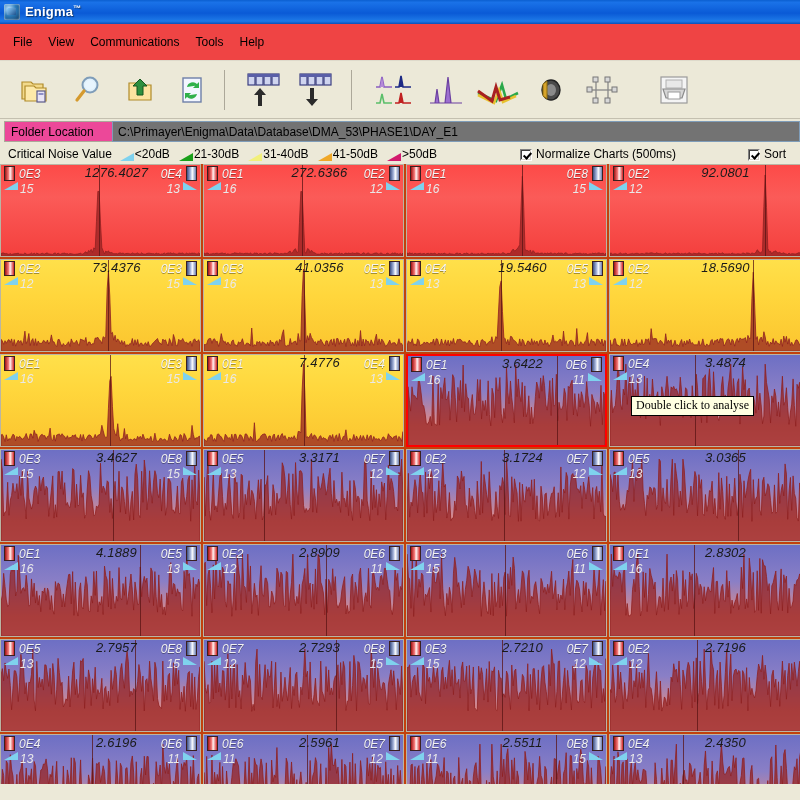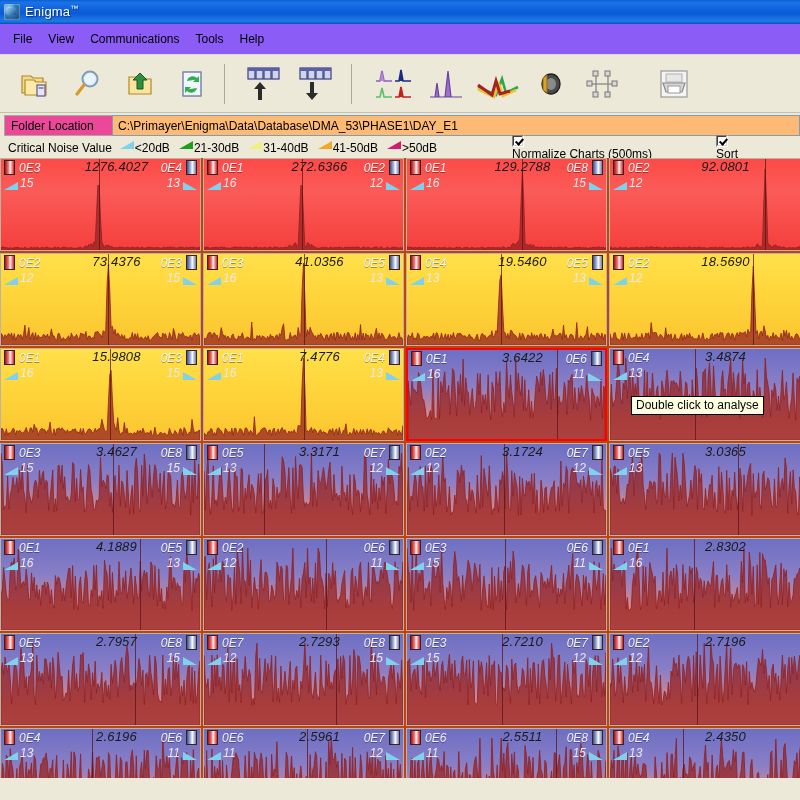--- a/index.html
+++ b/index.html
@@ -25,30 +25,30 @@
     background: radial-gradient(circle at 30% 30%, #bfe3ff 0%, #2a7ab9 45%, #123a62 100%);
     box-shadow: inset 0 0 2px #fff;
     position: relative;
   }
   #titlebar .tb-icon::after{
     content:""; position:absolute; left:3px; top:4px; width:9px; height:7px;
     background: linear-gradient(135deg,#8fd0ff,#1c4f8b);
     border-radius:1px;
   }
   #titlebar .tb-title {
-    color: #fff; font-size: 13px; font-weight: normal;
+    color: #fff; font-size: 13px; font-weight: bold;
     text-shadow: 1px 1px 1px rgba(0,0,0,.5);
     letter-spacing: .2px;
   }
   #titlebar .tm { font-size: 8px; vertical-align: super; }
 
   
   #menubar {
-    height: 31px;
-    background: #8b5cf6;
+    height: 37px;
+    background: #ef4444;
     display: flex; align-items: center;
     padding-left: 5px;
     border-bottom: 1px solid #dedacb;
   }
   #menubar .mi {
     font-size: 12px; color: #000;
     padding: 2px 8px 3px 8px;
     cursor: default;
   }
 
@@ -85,44 +85,43 @@
     padding-left: 6px;
     background: #ec4899;
     border: 1px solid #aca899;
     border-right: none;
   }
   #locvalue {
     flex: 1;
     font-size: 12px;
     display: flex; align-items: center;
     padding-left: 5px;
-    background: #fdba74;
+    background: #737373;
     border: 1px solid #7f9db9;
     color: #000;
   }
 
   
   #optbar {
     height: 21px;
     background: #ece9d8;
     display: flex; align-items: center;
     padding-left: 8px;
     font-size: 12px;
     gap: 0px;
   }
   #optbar .cnv-label { margin-right: 8px; }
   .legend-item {
-    display: flex; align-items: flex-start;
+    display: flex; align-items: flex-end;
     margin-right: 9px;
   }
   .legend-item .tri { margin-right: 1px; }
   .chk {
-    display: flex; align-items: flex-start;
-    margin-left: 4px;
-    flex-direction: column;
+    display: flex; align-items: flex-end;
+    margin-left: 12px;
   }
   .chkbox {
     width: 12px; height: 12px;
     background: #fff;
     border: 1px solid #808080;
     border-right-color: #fff; border-bottom-color: #fff;
     box-shadow: inset -1px -1px 0 #d4d0c8, inset 1px 1px 0 #404040;
     margin-right: 4px;
     position: relative;
   }
@@ -188,21 +187,21 @@
     border: 1px solid #3a2020;
     margin-right: 4px;
   }
   .lbl-right .sensor { margin-right: 0; margin-left: 4px; }
   .sensor.red  { background: linear-gradient(to right,#a31212,#ff8a8a 45%,#ffffff 55%,#d22020); }
   .sensor.blue { background: linear-gradient(to right,#3b4e83,#b9c6e8 45%,#ffffff 58%,#6a7db0); }
 
   .sub {
     position: absolute; top: 17px;
     font-size: 12px; color: #e9e9e9;
-    display: flex; align-items: flex-end;
+    display: flex; align-items: flex-start;
   }
   .sub-left { left: 3px; }
   .sub-right { right: 3px; flex-direction: row-reverse; }
   .tri {
     width: 0; height: 0;
     border-style: solid;
     border-width: 0 0 8px 14px;
     border-color: transparent transparent #7fd2ee transparent;
     margin-right: 2px;
     position: relative;
@@ -225,20 +224,21 @@
   #tooltip {
     position: absolute;
     left: 631px; top: 396px;
     background: #ffffe1;
     border: 1px solid #000;
     font-size: 12px;
     padding: 1px 4px 2px 4px;
     color: #000;
     white-space: nowrap;
     z-index: 50;
+    font-family: Liberation Serif, serif;
   }
 </style>
 </head>
 <body>
 
 <div id="titlebar">
   <div class="tb-icon"></div>
   <div class="tb-title">
     <span>Enigma</span><span class="tm">™</span>
   </div>
@@ -494,21 +494,20 @@
             <span>0E8</span>
           </div>
           <div class="sub sub-left">
             <span class="tri"></span>
             <span>16</span>
           </div>
           <div class="sub sub-right">
             <span class="tri"></span>
             <span>15</span>
           </div>
-          <div class="cval">129.2788</div>
         </div>
       </div>
       <div class="cell red">
         <div class="bg"></div>
         <svg class="trace" viewBox="0 0 203 93" preserveAspectRatio="none">
           <path d="M0,93 L0.0,90.0 L1.4,90.0 L2.7,91.1 L4.1,90.7 L5.4,90.5 L6.8,90.9 L8.1,91.2 L9.5,90.2 L10.8,89.7 L12.2,91.0 L13.5,90.6 L14.9,90.6 L16.2,89.8 L17.6,91.2 L18.9,91.1 L20.3,90.8 L21.7,90.5 L23.0,90.2 L24.4,90.9 L25.7,90.3 L27.1,90.1 L28.4,90.2 L29.8,90.9 L31.1,90.6 L32.5,90.3 L33.8,90.6 L35.2,90.8 L36.5,89.8 L37.9,89.8 L39.2,90.2 L40.6,89.9 L42.0,89.6 L43.3,89.7 L44.7,90.3 L46.0,90.6 L47.4,89.6 L48.7,90.1 L50.1,90.6 L51.4,90.2 L52.8,90.8 L54.1,91.0 L55.5,90.4 L56.8,89.6 L58.2,91.0 L59.5,90.6 L60.9,90.1 L62.3,90.9 L63.6,90.5 L65.0,90.0 L66.3,90.6 L67.7,90.4 L69.0,89.9 L70.4,90.0 L71.7,90.9 L73.1,90.2 L74.4,90.8 L75.8,90.5 L77.1,90.1 L78.5,91.0 L79.8,90.0 L81.2,89.6 L82.6,90.5 L83.9,90.8 L85.3,90.0 L86.6,90.3 L88.0,90.5 L89.3,90.4 L90.7,89.6 L92.0,90.2 L93.4,90.6 L94.7,90.6 L96.1,90.3 L97.4,90.6 L98.8,91.1 L100.1,91.2 L101.5,90.1 L102.9,90.5 L104.2,90.1 L105.6,90.6 L106.9,90.2 L108.3,89.9 L109.6,91.0 L111.0,89.7 L112.3,90.6 L113.7,90.2 L115.0,89.6 L116.4,90.9 L117.7,90.7 L119.1,90.7 L120.4,90.8 L121.8,90.6 L123.2,91.0 L124.5,89.7 L125.9,90.6 L127.2,90.7 L128.6,91.0 L129.9,90.6 L131.3,90.6 L132.6,90.9 L134.0,91.0 L135.3,89.7 L136.7,90.1 L138.0,90.9 L139.4,89.7 L140.7,89.9 L142.1,90.1 L143.5,90.9 L144.8,89.7 L146.2,90.2 L147.5,90.3 L148.9,89.1 L150.2,86.5 L151.6,87.8 L152.9,90.1 L154.3,88.9 L155.6,88.0 L157.0,42.3 L158.3,10.2 L159.7,43.3 L161.0,85.3 L162.4,88.2 L163.8,88.1 L165.1,90.8 L166.5,88.6 L167.8,88.2 L169.2,87.6 L170.5,89.5 L171.9,89.5 L173.2,89.1 L174.6,90.4 L175.9,90.1 L177.3,89.6 L178.6,90.6 L180.0,90.8 L181.3,91.2 L182.7,89.8 L184.1,91.0 L185.4,90.5 L186.8,90.6 L188.1,90.7 L189.5,90.8 L190.8,90.4 L192.2,89.6 L193.5,89.6 L194.9,89.6 L196.2,91.0 L197.6,89.6 L198.9,90.2 L200.3,90.9 L201.6,91.2 L203.0,90.1 L203,93 Z" fill="rgba(150,35,35,0.75)" stroke="#8e2020" stroke-width="0.8"></path>
         </svg>
         <div class="vline" style="left:78.0%"></div>
         <div class="hdr">
           <div class="lbl-left">
@@ -638,21 +637,20 @@
             <span>0E3</span>
           </div>
           <div class="sub sub-left">
             <span class="tri"></span>
             <span>16</span>
           </div>
           <div class="sub sub-right">
             <span class="tri"></span>
             <span>15</span>
           </div>
-          <div class="cval">15.9808</div>
         </div>
       </div>
       <div class="cell yellow">
         <div class="bg"></div>
         <svg class="trace" viewBox="0 0 203 93" preserveAspectRatio="none">
           <path d="M0,93 L0.0,85.6 L1.4,86.9 L2.7,88.3 L4.1,84.2 L5.4,85.0 L6.8,81.3 L8.1,81.6 L9.5,87.9 L10.8,85.1 L12.2,88.1 L13.5,81.0 L14.9,80.5 L16.2,82.7 L17.6,83.4 L18.9,86.0 L20.3,88.2 L21.7,80.8 L23.0,82.3 L24.4,85.4 L25.7,84.1 L27.1,86.4 L28.4,80.8 L29.8,88.1 L31.1,81.0 L32.5,80.9 L33.8,86.4 L35.2,85.0 L36.5,81.4 L37.9,81.8 L39.2,84.0 L40.6,88.2 L42.0,80.6 L43.3,80.5 L44.7,83.1 L46.0,87.2 L47.4,83.0 L48.7,84.5 L50.1,87.9 L51.4,69.1 L52.8,87.8 L54.1,88.3 L55.5,85.9 L56.8,85.5 L58.2,82.5 L59.5,81.2 L60.9,80.7 L62.3,80.5 L63.6,83.0 L65.0,86.9 L66.3,82.6 L67.7,82.7 L69.0,88.2 L70.4,82.1 L71.7,80.6 L73.1,87.6 L74.4,84.1 L75.8,81.5 L77.1,86.5 L78.5,81.9 L79.8,80.1 L81.2,84.3 L82.6,82.2 L83.9,85.6 L85.3,86.9 L86.6,83.6 L88.0,85.6 L89.3,83.5 L90.7,85.6 L92.0,82.3 L93.4,85.7 L94.7,86.7 L96.1,78.0 L97.4,78.1 L98.8,79.4 L100.1,36.1 L101.5,9.3 L102.9,38.2 L104.2,84.0 L105.6,83.4 L106.9,84.5 L108.3,82.1 L109.6,80.0 L111.0,85.5 L112.3,81.5 L113.7,82.4 L115.0,85.0 L116.4,87.5 L117.7,83.4 L119.1,82.3 L120.4,86.2 L121.8,84.2 L123.2,85.3 L124.5,85.6 L125.9,88.2 L127.2,83.9 L128.6,81.8 L129.9,85.1 L131.3,81.1 L132.6,88.2 L134.0,83.0 L135.3,81.4 L136.7,87.8 L138.0,80.1 L139.4,86.2 L140.7,87.2 L142.1,83.1 L143.5,83.1 L144.8,76.3 L146.2,86.3 L147.5,88.3 L148.9,85.0 L150.2,87.3 L151.6,85.6 L152.9,81.1 L154.3,87.1 L155.6,82.6 L157.0,85.7 L158.3,86.3 L159.7,82.0 L161.0,87.2 L162.4,82.2 L163.8,85.2 L165.1,87.2 L166.5,81.4 L167.8,86.6 L169.2,82.9 L170.5,81.8 L171.9,88.1 L173.2,83.1 L174.6,85.9 L175.9,85.4 L177.3,86.1 L178.6,85.3 L180.0,87.7 L181.3,86.0 L182.7,83.5 L184.1,84.3 L185.4,87.3 L186.8,85.8 L188.1,80.3 L189.5,82.9 L190.8,83.3 L192.2,85.8 L193.5,83.5 L194.9,83.2 L196.2,82.2 L197.6,87.9 L198.9,83.1 L200.3,85.0 L201.6,88.0 L203.0,78.2 L203,93 Z" fill="rgba(150,35,35,0.75)" stroke="#8e2020" stroke-width="0.8"></path>
         </svg>
         <div class="vline" style="left:50.0%"></div>
         <div class="hdr">
           <div class="lbl-left">
@@ -860,20 +858,21 @@
             <span>0E6</span>
           </div>
           <div class="sub sub-left">
             <span class="tri"></span>
             <span>12</span>
           </div>
           <div class="sub sub-right">
             <span class="tri"></span>
             <span>11</span>
           </div>
+          <div class="cval">2.8909</div>
         </div>
       </div>
       <div class="cell blue">
         <div class="bg"></div>
         <svg class="trace" viewBox="0 0 203 93" preserveAspectRatio="none">
           <path d="M0,93 L0.0,9.3 L1.4,32.7 L2.7,34.9 L4.1,64.6 L5.4,9.3 L6.8,72.9 L8.1,44.7 L9.5,9.3 L10.8,53.5 L12.2,34.8 L13.5,43.0 L14.9,28.7 L16.2,30.9 L17.6,61.7 L18.9,50.1 L20.3,52.6 L21.7,48.0 L23.0,43.4 L24.4,68.4 L25.7,33.2 L27.1,22.4 L28.4,38.1 L29.8,38.7 L31.1,29.3 L32.5,22.4 L33.8,54.9 L35.2,9.3 L36.5,44.6 L37.9,61.8 L39.2,72.2 L40.6,49.4 L42.0,61.0 L43.3,43.2 L44.7,50.9 L46.0,69.0 L47.4,28.8 L48.7,12.6 L50.1,23.4 L51.4,42.4 L52.8,38.3 L54.1,48.9 L55.5,64.0 L56.8,37.0 L58.2,61.2 L59.5,45.6 L60.9,36.4 L62.3,21.7 L63.6,25.9 L65.0,34.3 L66.3,52.9 L67.7,40.3 L69.0,24.5 L70.4,30.1 L71.7,38.7 L73.1,43.3 L74.4,25.8 L75.8,72.8 L77.1,53.0 L78.5,37.6 L79.8,50.9 L81.2,66.6 L82.6,70.2 L83.9,45.8 L85.3,71.1 L86.6,29.1 L88.0,72.2 L89.3,37.7 L90.7,62.9 L92.0,57.0 L93.4,28.9 L94.7,64.0 L96.1,42.6 L97.4,62.0 L98.8,33.0 L100.1,27.6 L101.5,72.6 L102.9,29.3 L104.2,44.8 L105.6,22.8 L106.9,41.2 L108.3,12.3 L109.6,23.9 L111.0,65.5 L112.3,56.4 L113.7,45.4 L115.0,59.0 L116.4,42.4 L117.7,26.4 L119.1,29.4 L120.4,43.9 L121.8,68.2 L123.2,33.3 L124.5,25.7 L125.9,59.6 L127.2,52.3 L128.6,54.7 L129.9,41.6 L131.3,37.4 L132.6,48.2 L134.0,60.9 L135.3,70.1 L136.7,34.1 L138.0,37.9 L139.4,48.3 L140.7,43.1 L142.1,50.2 L143.5,40.0 L144.8,48.7 L146.2,38.6 L147.5,26.8 L148.9,54.8 L150.2,47.9 L151.6,36.3 L152.9,66.3 L154.3,50.0 L155.6,59.1 L157.0,51.0 L158.3,55.3 L159.7,34.7 L161.0,66.1 L162.4,44.9 L163.8,38.0 L165.1,26.6 L166.5,51.5 L167.8,28.1 L169.2,14.7 L170.5,71.7 L171.9,44.9 L173.2,35.9 L174.6,38.4 L175.9,44.8 L177.3,57.6 L178.6,68.2 L180.0,36.9 L181.3,50.9 L182.7,38.2 L184.1,62.5 L185.4,44.7 L186.8,51.0 L188.1,66.5 L189.5,48.8 L190.8,23.0 L192.2,41.7 L193.5,51.8 L194.9,40.6 L196.2,24.2 L197.6,71.6 L198.9,54.6 L200.3,35.3 L201.6,67.1 L203.0,36.9 L203,93 Z" fill="rgba(150,35,35,0.75)" stroke="#8e2020" stroke-width="0.8"></path>
         </svg>
         <div class="vline" style="left:49.4%"></div>
         <div class="hdr">
           <div class="lbl-left">

